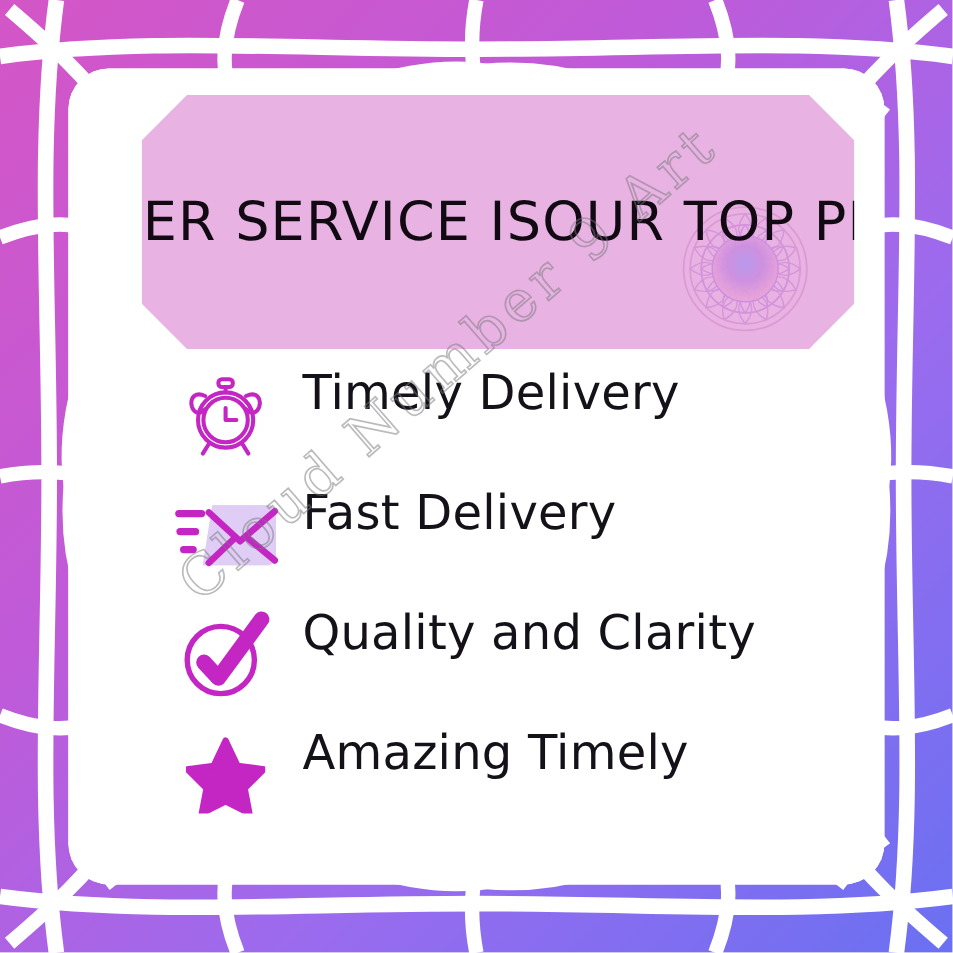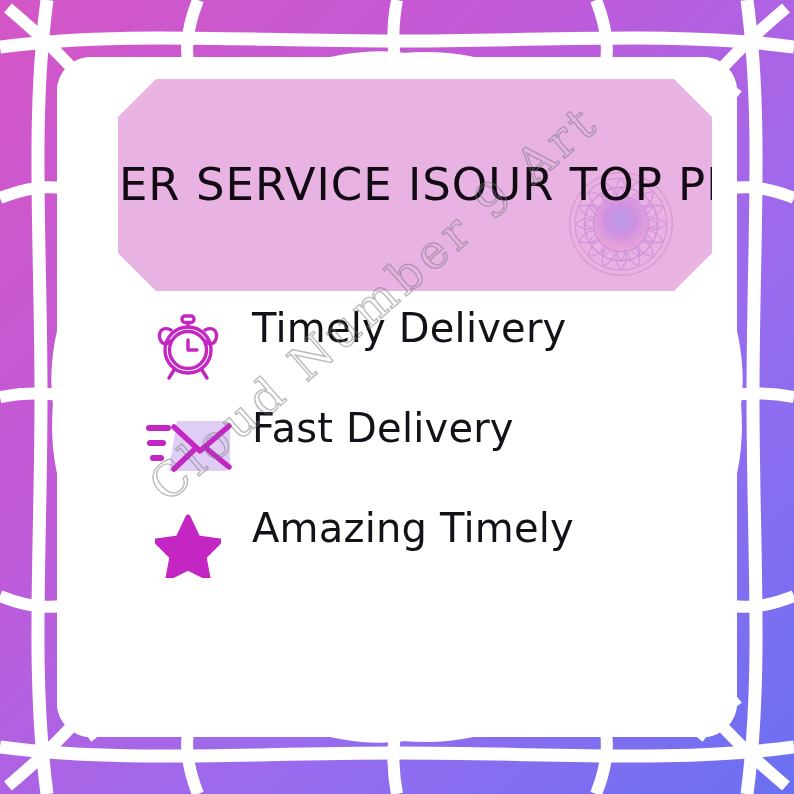--- a/index.html
+++ b/index.html
@@ -309,20 +309,29 @@
           <g fill="none" stroke="#c326c3" stroke-width="5.5" stroke-linecap="round" stroke-linejoin="round">
             <path d="M30,12 L56,36 L85,11"></path>
             <path d="M30,54 L52,33"></path>
             <path d="M85,52 L62,33"></path>
           </g>
         </svg>
       </div>
       <div class="feature-label">Fast Delivery</div>
     </div>
 
+    <div class="feature-row">
+      <div class="feature-icon">
+        <svg width="80" height="76" viewBox="0 0 80 76" xmlns="http://www.w3.org/2000/svg">
+          <circle cx="36" cy="42" r="28" fill="none" stroke="#c326c3" stroke-width="4.5"></circle>
+          <path d="M22,44 L34,57 L70,8" fill="none" stroke="#c326c3" stroke-width="13" stroke-linecap="round" stroke-linejoin="round"></path>
+        </svg>
+      </div>
+      <div class="feature-label">Quality and Clarity</div>
+    </div>
 
     <div class="feature-row">
       <div class="feature-icon">
         <svg width="66" height="64" viewBox="0 0 66 64" xmlns="http://www.w3.org/2000/svg">
           <path d="M33,3 L43,24 L65,27 L49,43 L53,64 L33,54 L13,64 L17,43 L1,27 L23,24 Z" fill="#c326c3" stroke="#c326c3" stroke-width="5" stroke-linejoin="round"></path>
         </svg>
       </div>
       <div class="feature-label">Amazing Timely</div>
     </div>
 

